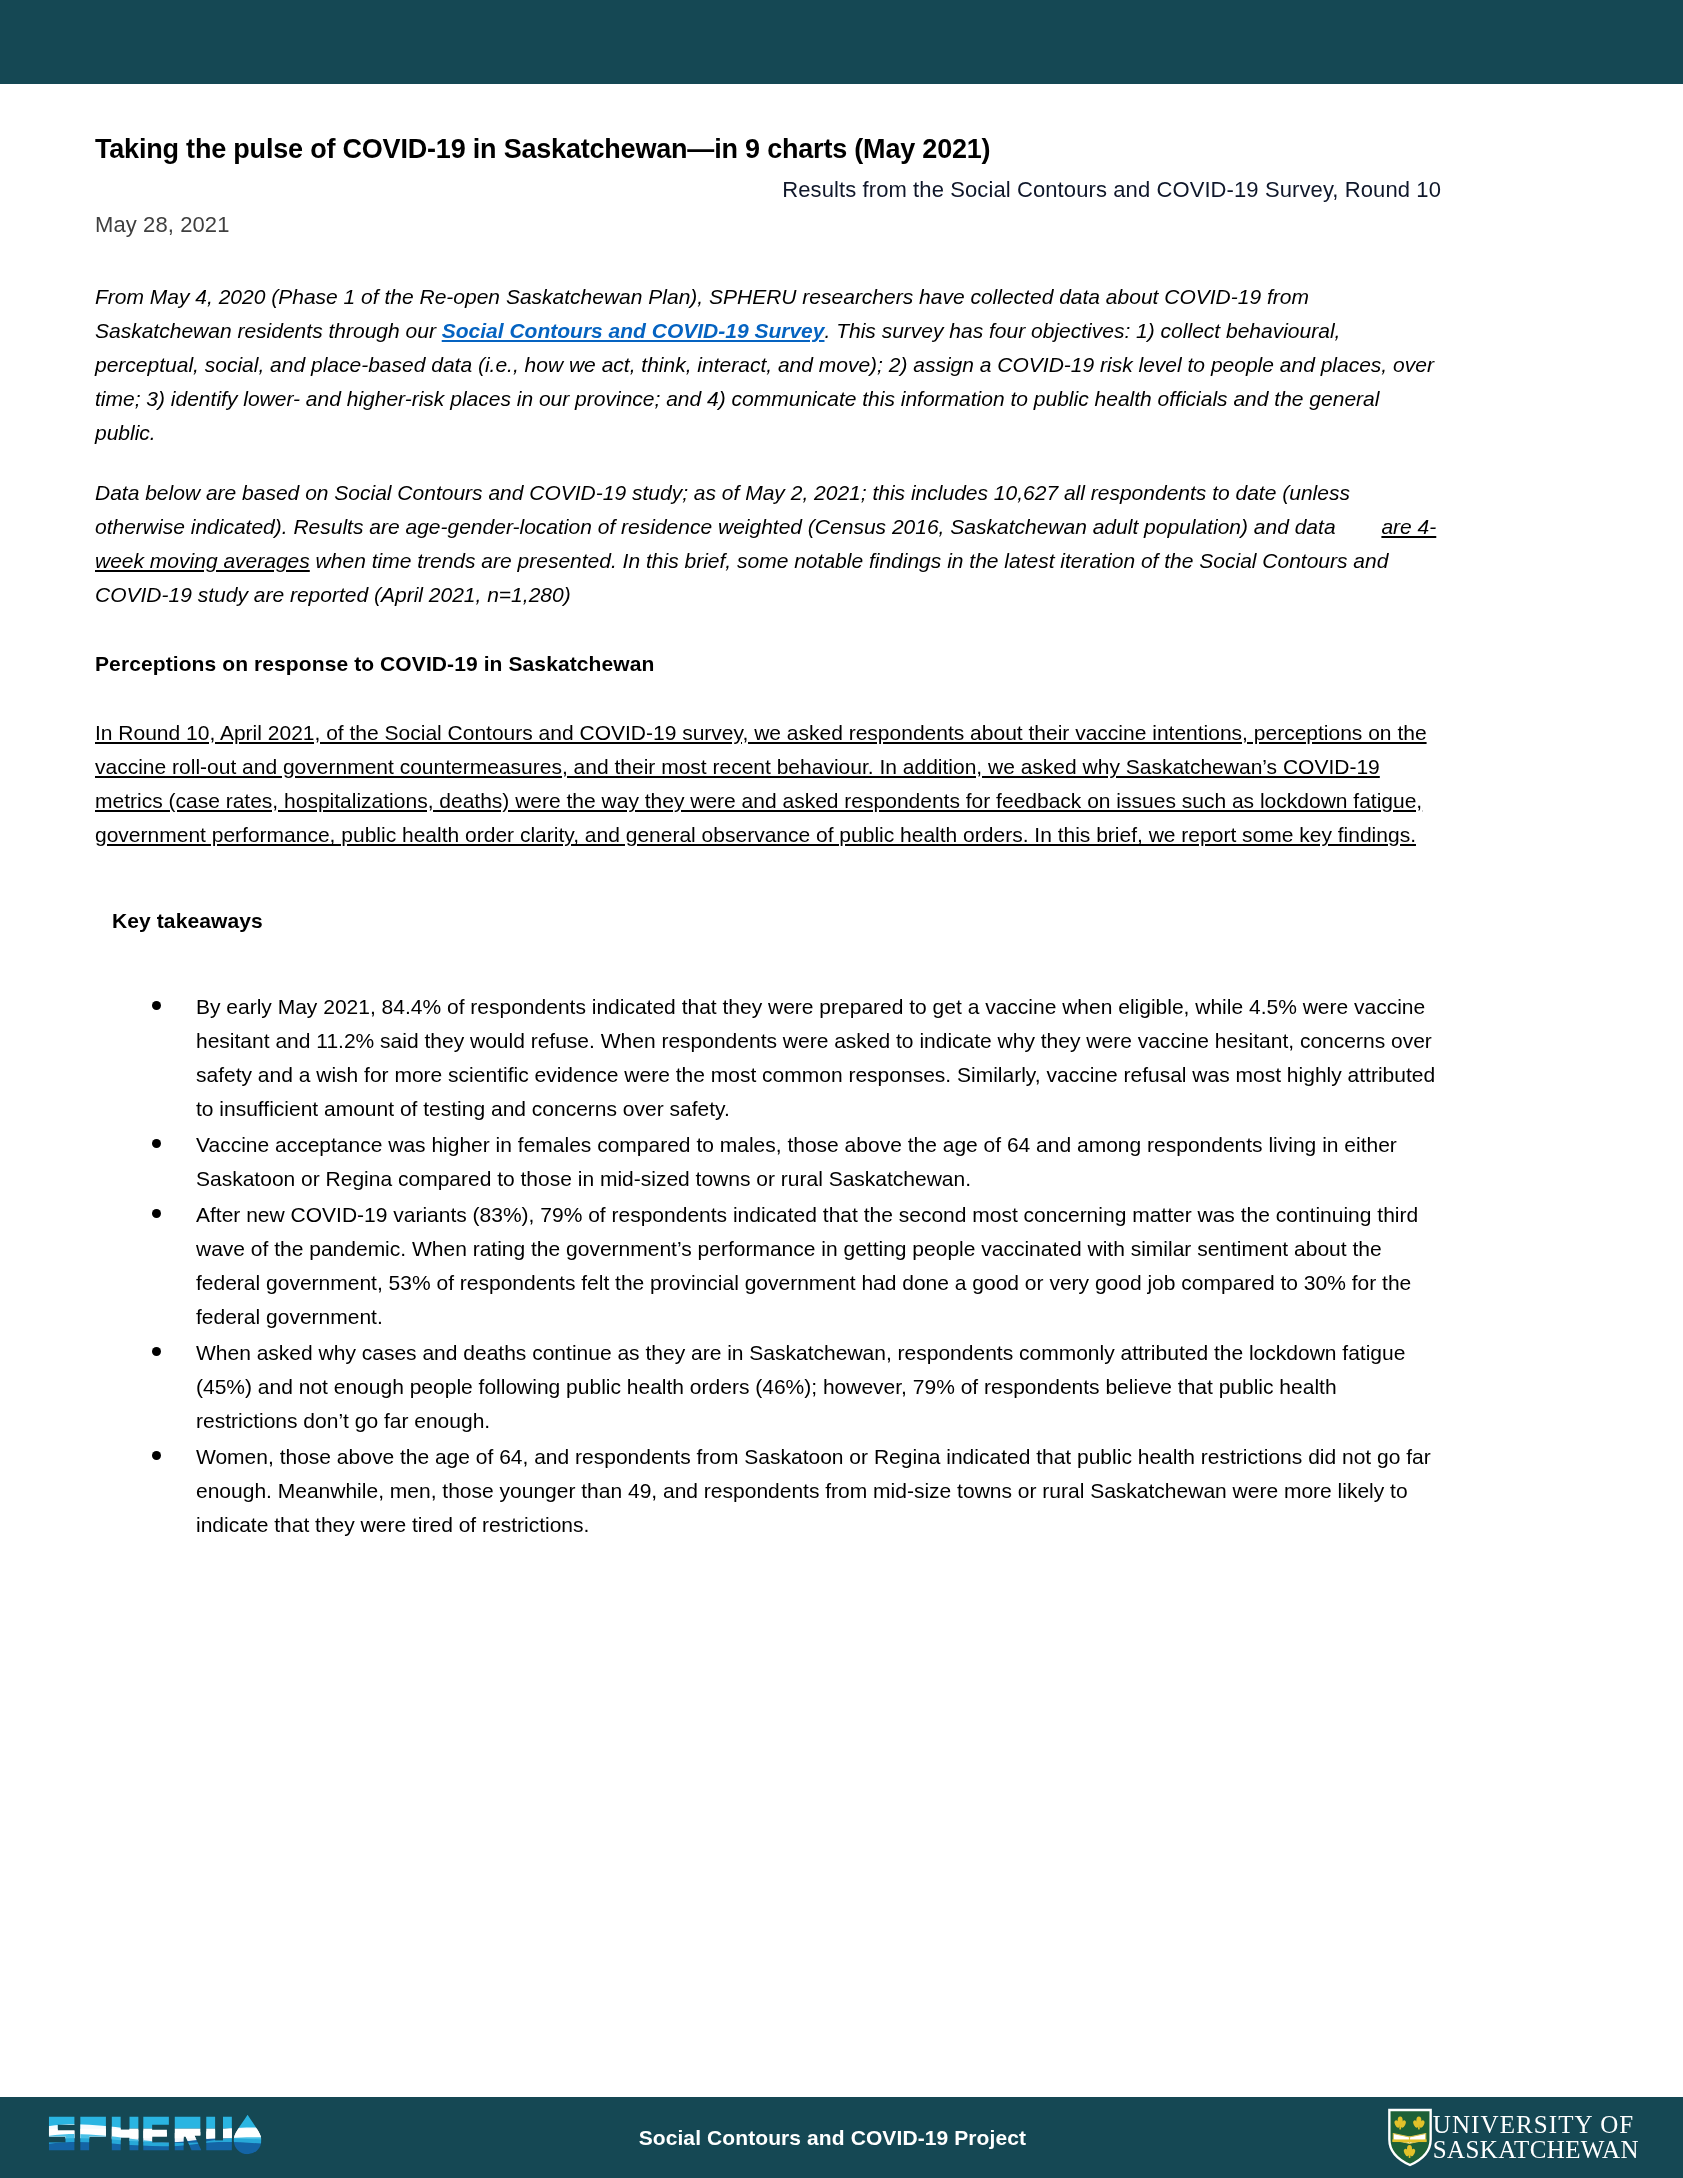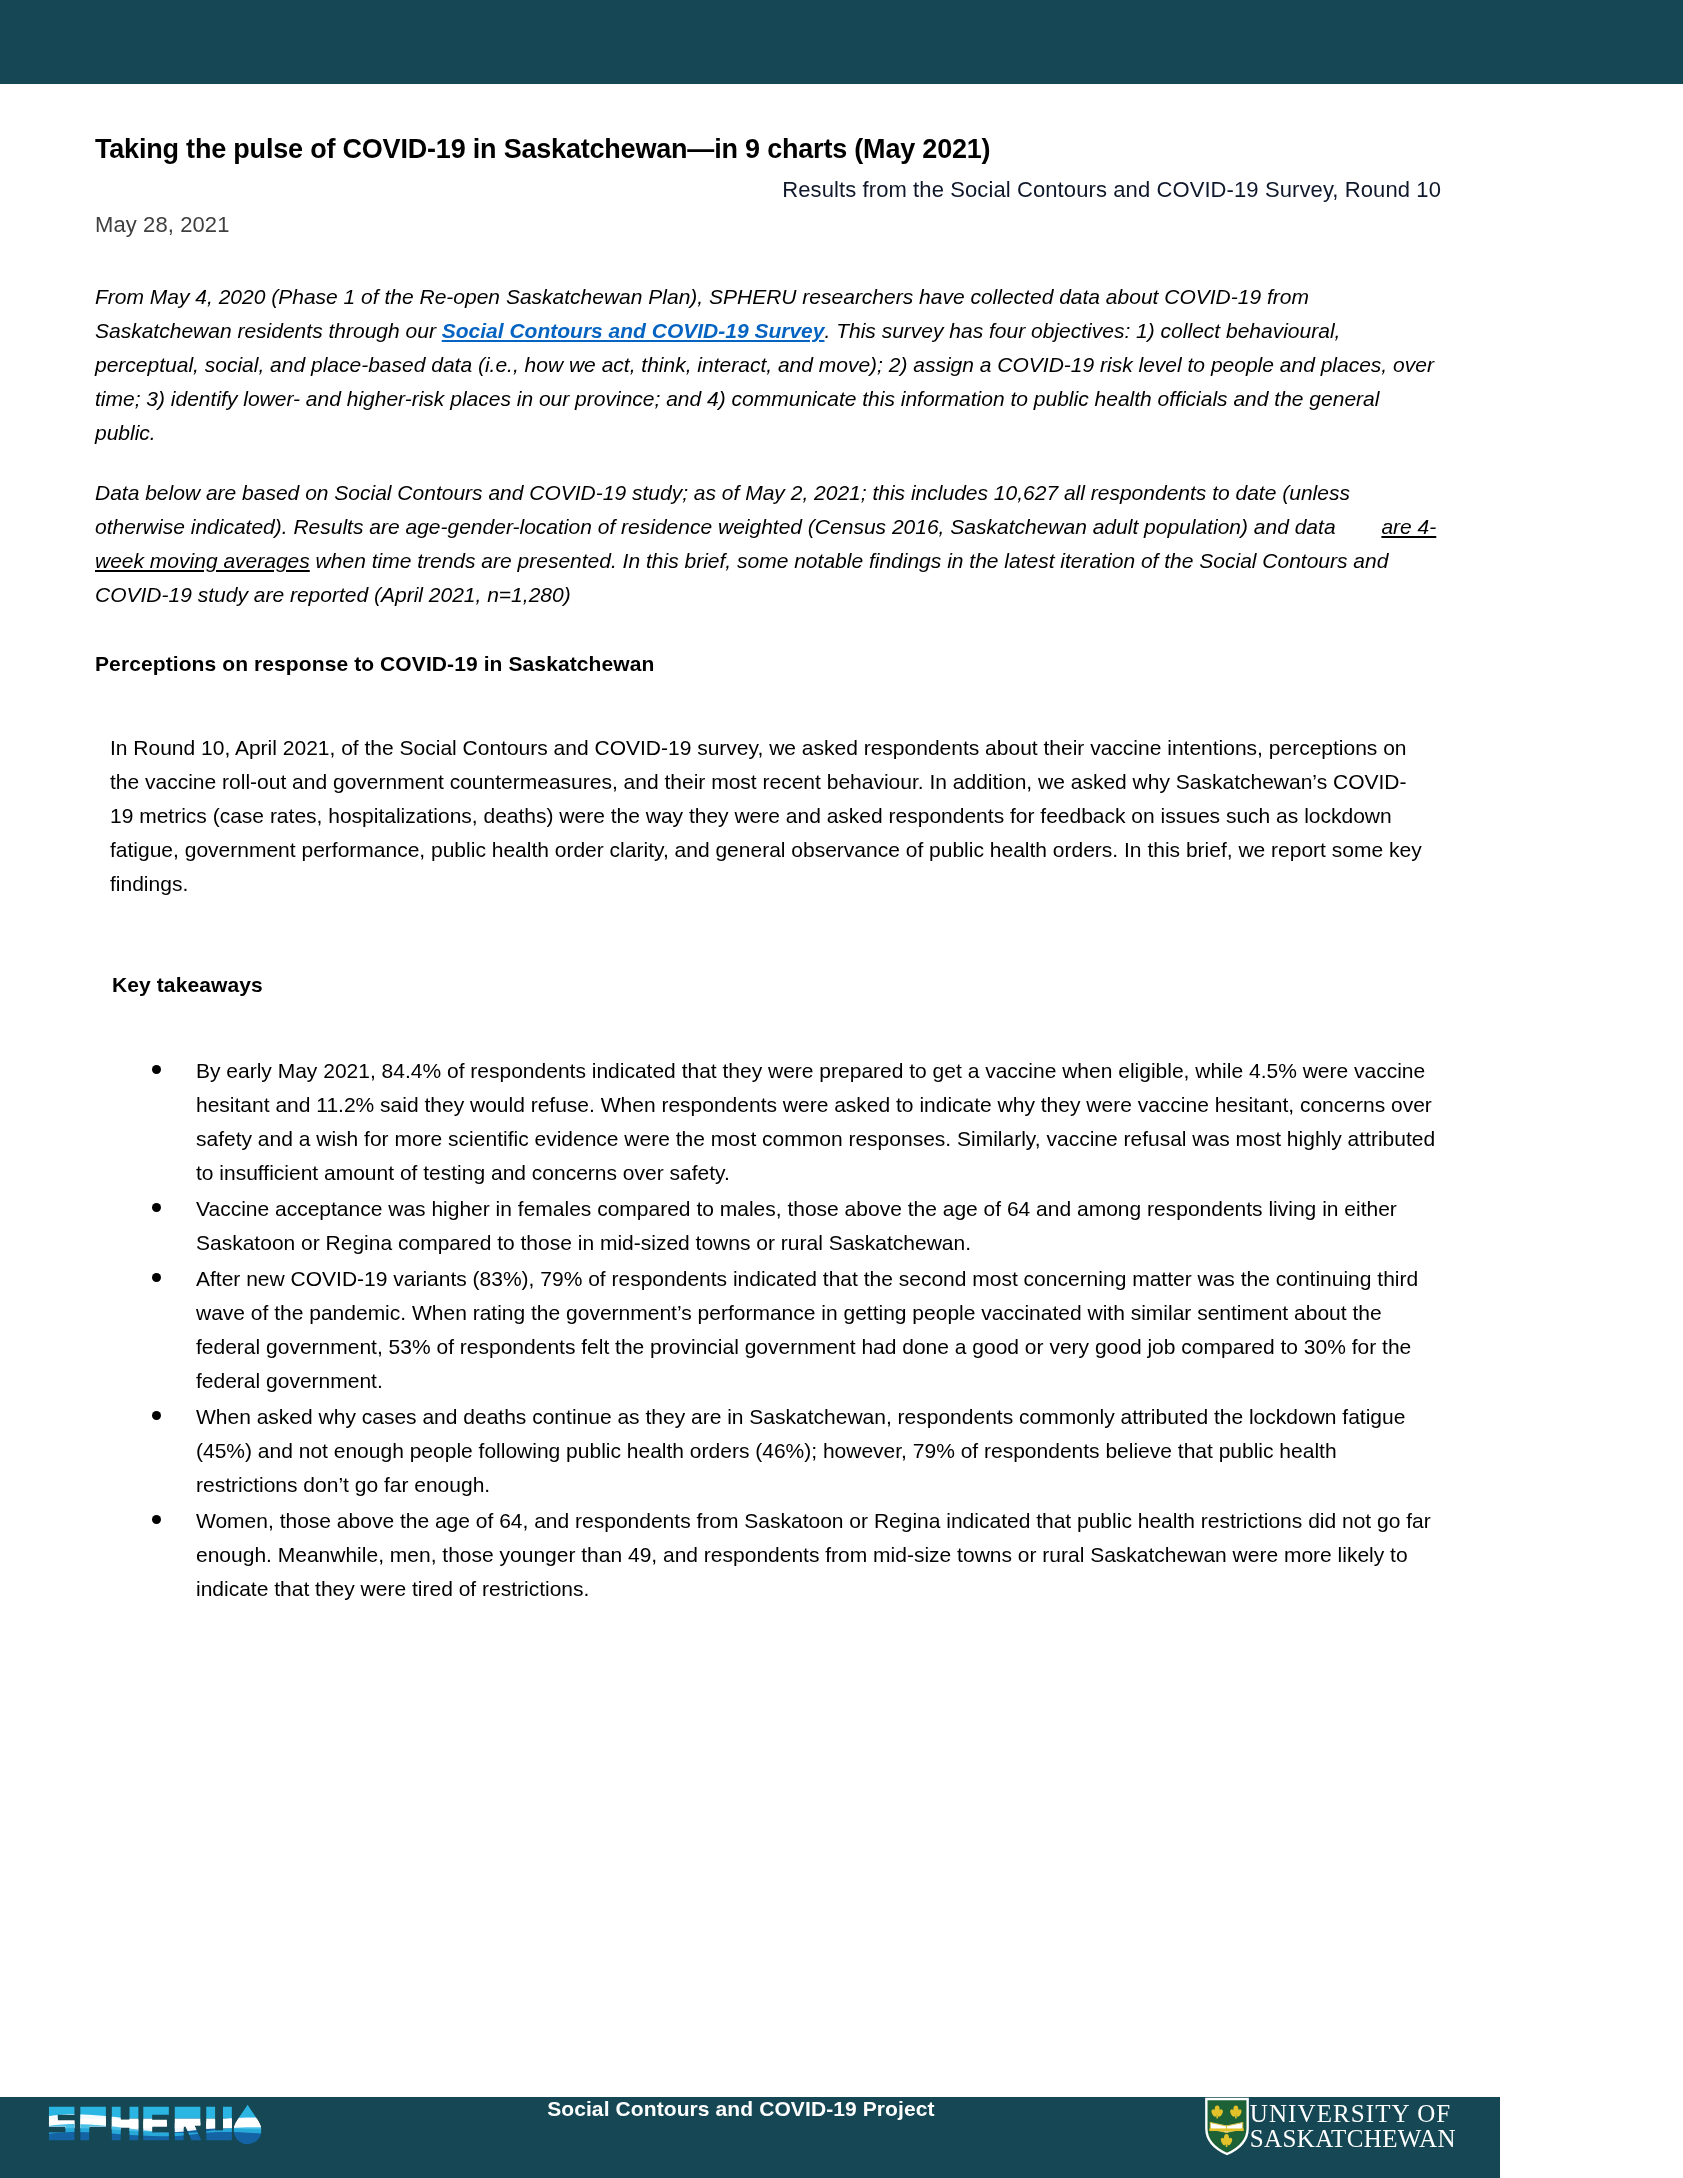--- a/index.html
+++ b/index.html
@@ -21,25 +21,25 @@
     position: absolute;
     top: 0; left: 0;
     width: 1683px;
     height: 84px;
     background: #154854;
   }
   .footerbar {
     position: absolute;
     left: 0;
     top: 2097px;
-    width: 1500px;
+    width: 1683px;
     height: 81px;
     background: #154854;
     display: flex;
-    align-items: flex-start;
+    align-items: center;
     justify-content: space-between;
     box-sizing: border-box;
     padding: 0 44px;
   }
   .footer-center-text {
     color: #ffffff;
     font-size: 21px;
     font-weight: bold;
     letter-spacing: 0.1px;
     white-space: nowrap;
@@ -132,21 +132,22 @@
     font-weight: bold;
     margin: 0;
     letter-spacing: 0.1px;
   }
   .gap-head-before { height: 40px; }
   .gap-head-after  { height: 40px; }
 
   p.body-para {
     font-size: 21px;
     line-height: 1.62;
-    margin: 15px;
+    margin: 0;
+    text-decoration: underline;
   }
 
   h2.takeaways-head {
     font-size: 21px;
     font-weight: bold;
     margin: 17px;
     letter-spacing: 0.1px;
   }
 
   ul.takeaways {

